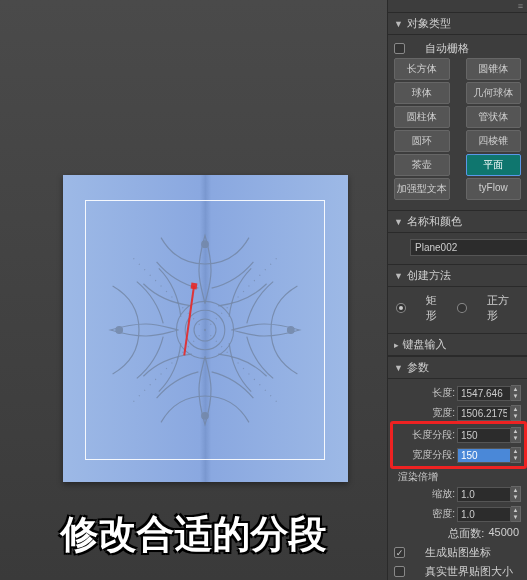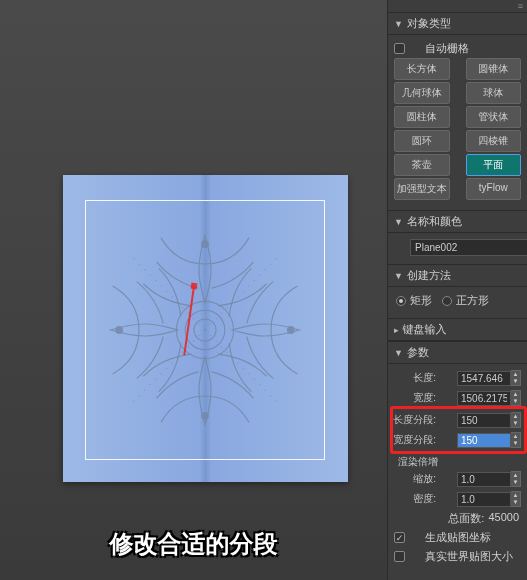--- a/index.html
+++ b/index.html
@@ -5,41 +5,41 @@
   * { box-sizing: border-box; margin: 0; padding: 0; }
   html, body { width: 527px; height: 580px; background: #3a3a3a; font-family: "Microsoft YaHei", sans-serif; font-size: 11px; color: #d0d0d0; overflow: hidden; }
   .root { display: flex; width: 527px; height: 580px; }
   .viewport { position: relative; width: 387px; height: 580px; background: linear-gradient(#4a4a4a,#3a3a3a); }
   .plane-outer { position: absolute; left: 63px; top: 175px; width: 285px; height: 307px; background: linear-gradient(90deg,#9db9e6,#8aa8e0 48%,#7a98d0 50%,#8aa8e0 52%,#9db9e6); box-shadow: 0 2px 6px rgba(0,0,0,.4); }
   .plane-sel { position: absolute; left: 85px; top: 200px; width: 240px; height: 260px; border: 1px solid rgba(255,255,255,.9); }
   .medallion { position: absolute; left: 50%; top: 50%; width: 220px; height: 220px; transform: translate(-50%,-50%); }
   .gizmo { position: absolute; left: 50%; top: 50%; width: 2px; height: 70px; background: rgba(230,40,40,.9); transform-origin: top center; transform: translate(-50%,-4px) rotate(8deg); }
   .gizmo::before { content:""; position:absolute; left:-2px; top:-3px; width:6px; height:6px; background:rgba(230,40,40,.9); }
   .vplabel { position:absolute; left:8px; top:6px; font-size:11px; color:#c8b36a; letter-spacing:1px; font-style: italic; opacity:.2;}
-  .caption { position:absolute; left:0; right:0; bottom:20px; text-align:center; font-size:24px; font-weight:700; color:#fff; text-shadow: 0 0 3px #000, 2px 2px 0 #000, -2px -2px 0 #000, 2px -2px 0 #000, -2px 2px 0 #000; }
+  .caption { position:absolute; left:0; right:0; bottom:20px; text-align:center; font-size:38px; font-weight:700; color:#fff; text-shadow: 0 0 3px #000, 2px 2px 0 #000, -2px -2px 0 #000, 2px -2px 0 #000, -2px 2px 0 #000; }
   
   .panel { width: 140px; height: 580px; background: #3d3d3d; border-left: 1px solid #2a2a2a; display:flex; flex-direction:column; overflow:hidden; }
   .rollhead { display:flex; align-items:center; gap:4px; padding:3px 6px; background: #3d3d3d; border-top:1px solid #2a2a2a; border-bottom:1px solid #2a2a2a; cursor:pointer; }
   .rollhead .tri { font-size:9px; color:#bbb; }
   .rollbody { padding:4px 6px 8px; }
   .chk { display:flex; align-items:center; gap:20px; padding:2px 0; }
   .chk .box { width:11px; height:11px; border:1px solid #888; background:#333; border-radius:2px; display:flex; align-items:center; justify-content:center; font-size:9px; color:#ccc; }
   .btnrow { display:flex; gap:16px; margin-bottom:2px;border-radius:9px; }
   .pbtn { flex:1; text-align:center; padding:3px 0; background:#555; border:1px solid #666; border-radius:2px; font-size:10px; cursor:pointer; }
   .pbtn.act { background:#0f766e; border-color:#5a98e8; color:#fff; }
   .namerow { display:flex; gap:3px; margin-top:2px;margin-left:16px; }
   .nameinput { flex:1; background:#2c2c2c; border:1px solid #555; color:#ccc; padding:2px 4px; font-size:10px; }
   .radiorow { display:flex; gap:10px; padding:2px 2px; }
-  .radio { display:flex; align-items:center; gap:4px; }
+  .radio { display:flex; align-items:center; gap:20px; }
   .rdot { width:10px; height:10px; border-radius:50%; border:1px solid #888; background:#333; display:flex; align-items:center; justify-content:center; }
   .rdot.on::after { content:""; width:4px; height:4px; border-radius:50%; background:#ccc; }
   .paramrow { display:flex; align-items:center; justify-content:flex-end; gap:2px; padding:2px 0; }
   .paramrow label { flex:0 0 auto; font-size:10px; color:#c8c8c8; }
   .spin { display:flex; align-items:center; }
-  .spin input { width:54px; background:#2c2c2c; border:1px solid #555; color:#ccc; padding:1px 3px; font-size:10px; text-align:left;margin-left:19px; }
+  .spin input { width:54px; background:#2c2c2c; border:1px solid #555; color:#ccc; padding:1px 3px; font-size:10px; text-align:left; }
   .spin.sel input { background:#4a88d8; color:#fff; }
   .spin .arrows { width:10px; height:16px; background:#555; border:1px solid #666; border-left:none; display:flex; flex-direction:column; }
   .spin .arrows span { flex:1; font-size:6px; line-height:7px; text-align:center; color:#ccc; }
   .inforow { display:flex; justify-content:flex-end; gap:4px; padding:2px 2px 2px 0; font-size:11px; }
   .highlight-box { position:absolute; border:3px solid #e22; border-radius:3px; pointer-events:none; }
   .subhead { padding:3px 4px 0; font-size:10px; color:#c8c8c8; }
   .tinybar { display:flex; justify-content:flex-end; padding:1px 4px; font-size:9px; color:#888;}
 </style>
 </head>
 <body>
@@ -88,22 +88,22 @@
       <div class="chk">
         <span class="box"></span>
         <span>自动栅格</span>
       </div>
       <div id="objbtns">
           <div class="btnrow">
             <div class="pbtn">长方体</div>
             <div class="pbtn">圆锥体</div>
           </div>
           <div class="btnrow">
+            <div class="pbtn">球体</div>
             <div class="pbtn">几何球体</div>
-            <div class="pbtn">球体</div>
           </div>
           <div class="btnrow">
             <div class="pbtn">圆柱体</div>
             <div class="pbtn">管状体</div>
           </div>
           <div class="btnrow">
             <div class="pbtn">圆环</div>
             <div class="pbtn">四棱锥</div>
           </div>
           <div class="btnrow">

